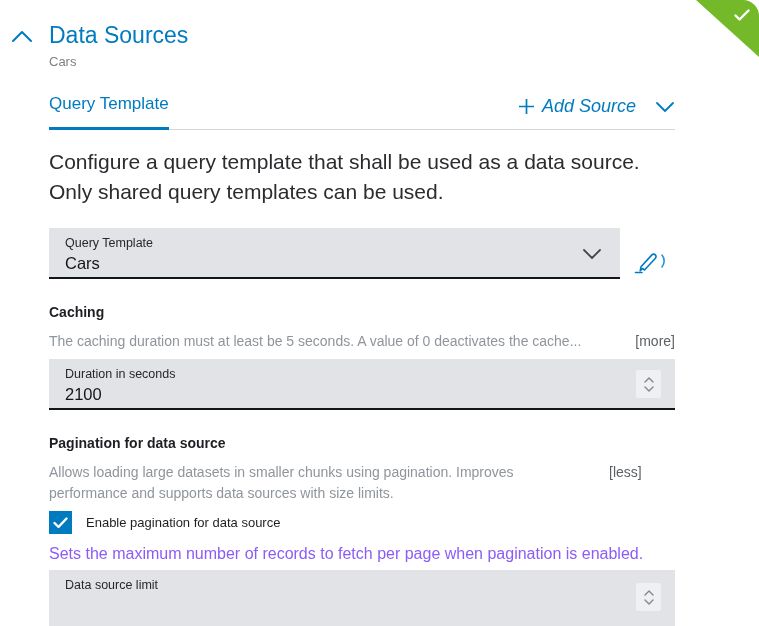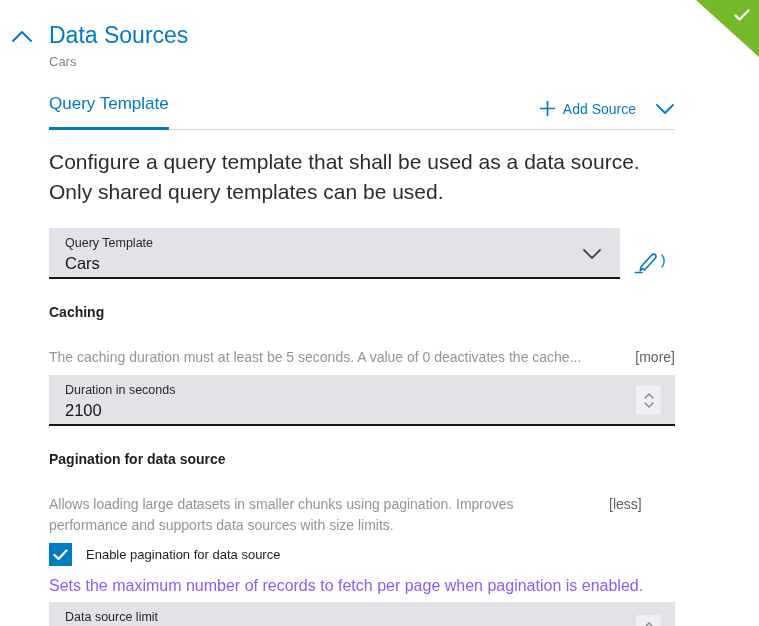--- a/index.html
+++ b/index.html
@@ -1,53 +1,53 @@
 <!DOCTYPE html>
 <html><head>
 <meta charset="utf-8">
 <style>
   * { margin:0; padding:0; box-sizing:border-box; }
   html,body { background:#ffffff; }
   body { font-family:"Liberation Sans","DejaVu Sans",sans-serif; }
-  .page { position:relative; width:759px; height:626px; background:#ffffff; overflow:hidden; }
+  .page { position:relative; width:759px; height:626px; background:#ffffff; overflow:hidden;border-radius:16px; }
 
   
   .corner-badge { position:absolute; top:0; right:0; width:0; height:0;
     border-top:57px solid #74b929; border-left:63px solid transparent; }
   .corner-check { position:absolute; top:9px; right:9px; width:16px; height:13px; }
 
   .content { padding:0 84px 0 49px; }
 
   
   .collapse-btn { position:absolute; left:11px; top:29px; width:22px; height:16px; cursor:pointer; }
   .page-title { padding-top:21px; font-size:23px; line-height:28px; color:#007bc0; font-weight:400; }
   .page-subtitle { margin-top:5px; font-size:13px; line-height:16px; color:#7c8287; }
 
   
   .tabbar { margin-top:24px; display:flex; justify-content:space-between; align-items:flex-end;
     border-bottom:1px solid #d4d7da; }
   .tab { font-size:17px; color:#007bc0; padding-bottom:13px; border-bottom:3px solid #007bc0;
     margin-bottom:-1px; cursor:pointer; }
   .add-source { display:flex; align-items:center; gap:7px; margin-bottom:12px; color:#007bc0; cursor:pointer; }
-  .add-source .label { font-size:14px; }
+  .add-source .label { font-size:18px;font-style:italic; }
   .add-source .dd { margin-left:12px; }
 
   .intro { margin-top:17px; max-width:620px; font-size:21px; line-height:30px; color:#2a2c2f; }
 
   
   .select-row { margin-top:21px; display:flex; align-items:center; }
   .field { position:relative; background:#e1e3e6; border-bottom:2px solid #141517; padding:7px 16px 0 16px; }
   .field .flabel { font-size:12.5px; line-height:16px; color:#26282b; }
   .field .fvalue { margin-top:2px; font-size:16.5px; line-height:20px; color:#141517; }
   .select-field { width:571px; height:51px; cursor:pointer; }
   .select-chevron { position:absolute; right:18px; top:20px; width:20px; height:12px; }
   .edit-btn { margin-left:13px; margin-top:16px; cursor:pointer; width:34px; height:26px; }
 
   .section-heading { margin-top:22px; font-size:14px; line-height:22px; font-weight:700; color:#1d1f22; }
-  .desc-row { margin-top:24px; display:flex; align-items:flex-start; font-size:14px; line-height:21px; }
+  .desc-row { margin-top:8px; display:flex; align-items:flex-start; font-size:14px; line-height:21px; }
   .desc { flex:1; color:#8f959b; padding-right:16px; }
   .desc.oneline { white-space:nowrap; overflow:hidden; }
   .toggle { flex:none; color:#5c6167; cursor:pointer; }
 
   .num-field { margin-top:7px; width:100%; height:51px; cursor:text; }
   .stepper { position:absolute; right:14px; top:11px; width:25px; height:28px; background:#eff0f2;
     border-radius:2px; display:flex; flex-direction:column; align-items:center; justify-content:center;
     gap:3px; cursor:pointer; }
 
   .checkbox-row { margin-top:7px; display:flex; align-items:center; }

